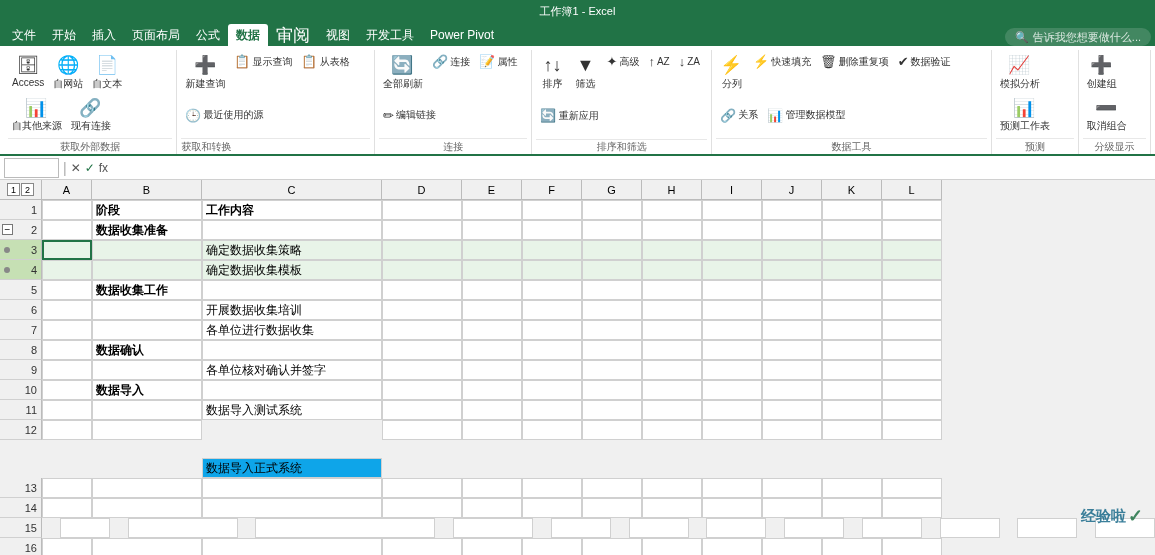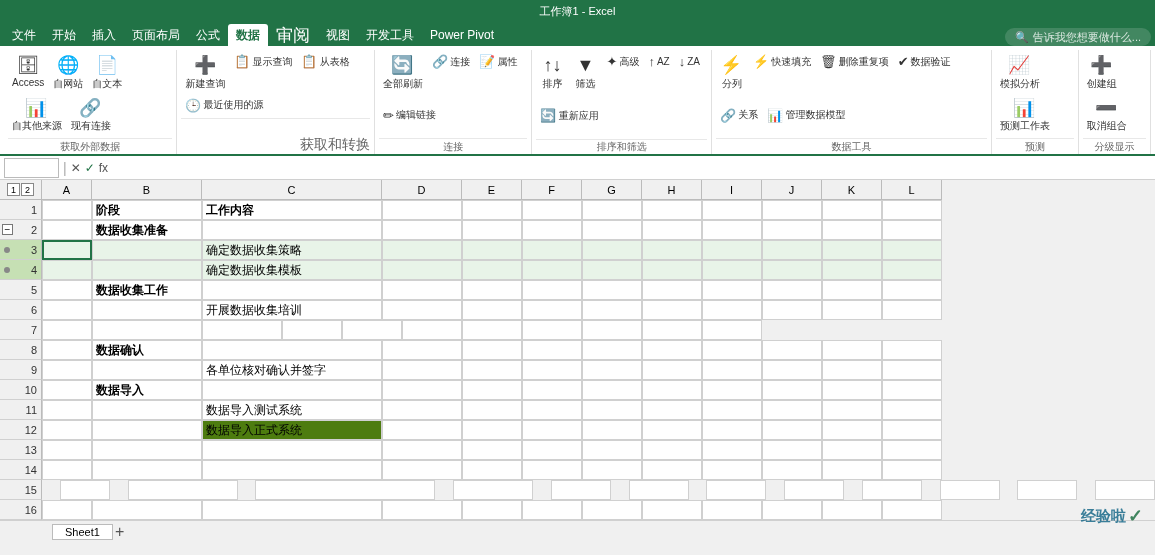--- a/index.html
+++ b/index.html
@@ -70,21 +70,21 @@
           </div>
           <div style="display: flex; align-items: center; padding: 1px 3px; cursor: pointer; border: 1px solid transparent; border-radius: 2px; font-size: 10px; color: rgb(51, 51, 51); gap: 2px; white-space: nowrap;">
             <span style="font-size:13px;">📋</span>
             <span>从表格</span>
           </div>
           <div style="display: flex; align-items: center; padding: 1px 3px; cursor: pointer; border: 1px solid transparent; border-radius: 2px; font-size: 10px; color: rgb(51, 51, 51); gap: 2px; white-space: nowrap;">
             <span style="font-size:13px;">🕒</span>
             <span>最近使用的源</span>
           </div>
         </div>
-        <div style="font-size: 14px; color: rgb(102, 102, 102); text-align: right; border-top: 1px solid rgb(232, 232, 232); padding-top: 17px; margin-top: 2px;">获取和转换</div>
+        <div style="font-size: 10px; color: rgb(102, 102, 102); text-align: left; border-top: 1px solid rgb(232, 232, 232); padding-top: 1px; margin-top: 2px;">获取和转换</div>
       </div>
       <div style="display: flex; flex-direction: column; border-right: 1px solid rgb(224, 224, 224); padding: 2px 4px 0px; min-width: 50px;">
         <div style="display: flex; flex-wrap: wrap; gap: 1px; flex: 1 1 0%; align-items: flex-start;">
           <div style="display: flex; flex-direction: column; align-items: center; padding: 2px 3px; cursor: pointer; border: 1px solid transparent; border-radius: 2px; font-size: 10px; color: rgb(51, 51, 51); min-width: 32px;">
             <div style="font-size:18px; line-height:1.2;">🔄</div>
             <div>全部刷新</div>
           </div>
           <div style="display: flex; align-items: center; padding: 1px 3px; cursor: pointer; border: 1px solid transparent; border-radius: 2px; font-size: 10px; color: rgb(51, 51, 51); gap: 2px; white-space: nowrap;">
             <span style="font-size:13px;">🔗</span>
             <span>连接</span>
@@ -324,20 +324,21 @@
         <div style="width: 60px; min-width: 60px; height: 20px; background: white; border: 1px solid rgb(208, 208, 208); padding: 1px 3px; font-size: 12px; overflow: hidden; white-space: nowrap; font-weight: normal; display: flex; align-items: center;"></div>
         <div style="width: 60px; min-width: 60px; height: 20px; background: white; border: 1px solid rgb(208, 208, 208); padding: 1px 3px; font-size: 12px; overflow: hidden; white-space: nowrap; font-weight: normal; display: flex; align-items: center;"></div>
         <div style="width: 60px; min-width: 60px; height: 20px; background: white; border: 1px solid rgb(208, 208, 208); padding: 1px 3px; font-size: 12px; overflow: hidden; white-space: nowrap; font-weight: normal; display: flex; align-items: center;"></div>
       </div>
       <div style="display: flex; flex-shrink: 0;">
         <div style="width: 42px; min-width: 42px; height: 20px; background: rgb(240, 240, 240); border-right: 1px solid rgb(187, 187, 187); border-bottom: 1px solid rgb(208, 208, 208); display: flex; align-items: center; justify-content: space-between; padding: 0px 2px; position: relative;">
           <span style="font-size: 11px; color: rgb(51, 51, 51); margin-left: auto; margin-right: 2px;">7</span>
         </div>
         <div style="width: 50px; min-width: 50px; height: 20px; background: white; border: 1px solid rgb(208, 208, 208); padding: 1px 3px; font-size: 12px; overflow: hidden; white-space: nowrap; font-weight: normal; display: flex; align-items: center;"></div>
         <div style="width: 110px; min-width: 110px; height: 20px; background: white; border: 1px solid rgb(208, 208, 208); padding: 1px 3px; font-size: 12px; overflow: hidden; white-space: nowrap; font-weight: normal; display: flex; align-items: center;"></div>
+        <div style="width: 180px; min-width: 180px; height: 20px; background: white; border: 1px solid rgb(208, 208, 208); padding: 1px 3px; font-size: 12px; overflow: hidden; white-space: nowrap; font-weight: normal; display: flex; align-items: center;">各单位进行数据收集</div>
         <div style="width: 80px; min-width: 80px; height: 20px; background: white; border: 1px solid rgb(208, 208, 208); padding: 1px 3px; font-size: 12px; overflow: hidden; white-space: nowrap; font-weight: normal; display: flex; align-items: center;"></div>
         <div style="width: 60px; min-width: 60px; height: 20px; background: white; border: 1px solid rgb(208, 208, 208); padding: 1px 3px; font-size: 12px; overflow: hidden; white-space: nowrap; font-weight: normal; display: flex; align-items: center;"></div>
         <div style="width: 60px; min-width: 60px; height: 20px; background: white; border: 1px solid rgb(208, 208, 208); padding: 1px 3px; font-size: 12px; overflow: hidden; white-space: nowrap; font-weight: normal; display: flex; align-items: center;"></div>
         <div style="width: 60px; min-width: 60px; height: 20px; background: white; border: 1px solid rgb(208, 208, 208); padding: 1px 3px; font-size: 12px; overflow: hidden; white-space: nowrap; font-weight: normal; display: flex; align-items: center;"></div>
         <div style="width: 60px; min-width: 60px; height: 20px; background: white; border: 1px solid rgb(208, 208, 208); padding: 1px 3px; font-size: 12px; overflow: hidden; white-space: nowrap; font-weight: normal; display: flex; align-items: center;"></div>
         <div style="width: 60px; min-width: 60px; height: 20px; background: white; border: 1px solid rgb(208, 208, 208); padding: 1px 3px; font-size: 12px; overflow: hidden; white-space: nowrap; font-weight: normal; display: flex; align-items: center;"></div>
         <div style="width: 60px; min-width: 60px; height: 20px; background: white; border: 1px solid rgb(208, 208, 208); padding: 1px 3px; font-size: 12px; overflow: hidden; white-space: nowrap; font-weight: normal; display: flex; align-items: center;"></div>
         <div style="width: 60px; min-width: 60px; height: 20px; background: white; border: 1px solid rgb(208, 208, 208); padding: 1px 3px; font-size: 12px; overflow: hidden; white-space: nowrap; font-weight: normal; display: flex; align-items: center;"></div>
         <div style="width: 60px; min-width: 60px; height: 20px; background: white; border: 1px solid rgb(208, 208, 208); padding: 1px 3px; font-size: 12px; overflow: hidden; white-space: nowrap; font-weight: normal; display: flex; align-items: center;"></div>
       </div>
@@ -408,21 +409,21 @@
         <div style="width: 60px; min-width: 60px; height: 20px; background: white; border: 1px solid rgb(208, 208, 208); padding: 1px 3px; font-size: 12px; overflow: hidden; white-space: nowrap; font-weight: normal; display: flex; align-items: center;"></div>
         <div style="width: 60px; min-width: 60px; height: 20px; background: white; border: 1px solid rgb(208, 208, 208); padding: 1px 3px; font-size: 12px; overflow: hidden; white-space: nowrap; font-weight: normal; display: flex; align-items: center;"></div>
         <div style="width: 60px; min-width: 60px; height: 20px; background: white; border: 1px solid rgb(208, 208, 208); padding: 1px 3px; font-size: 12px; overflow: hidden; white-space: nowrap; font-weight: normal; display: flex; align-items: center;"></div>
       </div>
       <div style="display: flex; flex-shrink: 0;">
         <div style="width: 42px; min-width: 42px; height: 20px; background: rgb(240, 240, 240); border-right: 1px solid rgb(187, 187, 187); border-bottom: 1px solid rgb(208, 208, 208); display: flex; align-items: center; justify-content: space-between; padding: 0px 2px; position: relative;">
           <span style="font-size: 11px; color: rgb(51, 51, 51); margin-left: auto; margin-right: 2px;">12</span>
         </div>
         <div style="width: 50px; min-width: 50px; height: 20px; background: white; border: 1px solid rgb(208, 208, 208); padding: 1px 3px; font-size: 12px; overflow: hidden; white-space: nowrap; font-weight: normal; display: flex; align-items: center;"></div>
         <div style="width: 110px; min-width: 110px; height: 20px; background: white; border: 1px solid rgb(208, 208, 208); padding: 1px 3px; font-size: 12px; overflow: hidden; white-space: nowrap; font-weight: normal; display: flex; align-items: center;"></div>
-        <div style="width: 180px; min-width: 180px; height: 20px; background: #4d7c0f; border: 1px solid rgb(208, 208, 208); padding: 1px 3px; font-size: 12px; overflow: hidden; white-space: nowrap; font-weight: normal; display: flex; align-items: center;">数据导入正式系统</div>
+        <div style="width: 180px; min-width: 180px; height: 20px; background: #0ea5e9; border: 1px solid rgb(208, 208, 208); padding: 1px 3px; font-size: 12px; overflow: hidden; white-space: nowrap; font-weight: normal; display: flex; align-items: center; margin-top: 38px;">数据导入正式系统</div>
         <div style="width: 80px; min-width: 80px; height: 20px; background: white; border: 1px solid rgb(208, 208, 208); padding: 1px 3px; font-size: 12px; overflow: hidden; white-space: nowrap; font-weight: normal; display: flex; align-items: center;"></div>
         <div style="width: 60px; min-width: 60px; height: 20px; background: white; border: 1px solid rgb(208, 208, 208); padding: 1px 3px; font-size: 12px; overflow: hidden; white-space: nowrap; font-weight: normal; display: flex; align-items: center;"></div>
         <div style="width: 60px; min-width: 60px; height: 20px; background: white; border: 1px solid rgb(208, 208, 208); padding: 1px 3px; font-size: 12px; overflow: hidden; white-space: nowrap; font-weight: normal; display: flex; align-items: center;"></div>
         <div style="width: 60px; min-width: 60px; height: 20px; background: white; border: 1px solid rgb(208, 208, 208); padding: 1px 3px; font-size: 12px; overflow: hidden; white-space: nowrap; font-weight: normal; display: flex; align-items: center;"></div>
         <div style="width: 60px; min-width: 60px; height: 20px; background: white; border: 1px solid rgb(208, 208, 208); padding: 1px 3px; font-size: 12px; overflow: hidden; white-space: nowrap; font-weight: normal; display: flex; align-items: center;"></div>
         <div style="width: 60px; min-width: 60px; height: 20px; background: white; border: 1px solid rgb(208, 208, 208); padding: 1px 3px; font-size: 12px; overflow: hidden; white-space: nowrap; font-weight: normal; display: flex; align-items: center;"></div>
         <div style="width: 60px; min-width: 60px; height: 20px; background: white; border: 1px solid rgb(208, 208, 208); padding: 1px 3px; font-size: 12px; overflow: hidden; white-space: nowrap; font-weight: normal; display: flex; align-items: center;"></div>
         <div style="width: 60px; min-width: 60px; height: 20px; background: white; border: 1px solid rgb(208, 208, 208); padding: 1px 3px; font-size: 12px; overflow: hidden; white-space: nowrap; font-weight: normal; display: flex; align-items: center;"></div>
         <div style="width: 60px; min-width: 60px; height: 20px; background: white; border: 1px solid rgb(208, 208, 208); padding: 1px 3px; font-size: 12px; overflow: hidden; white-space: nowrap; font-weight: normal; display: flex; align-items: center;"></div>
       </div>

